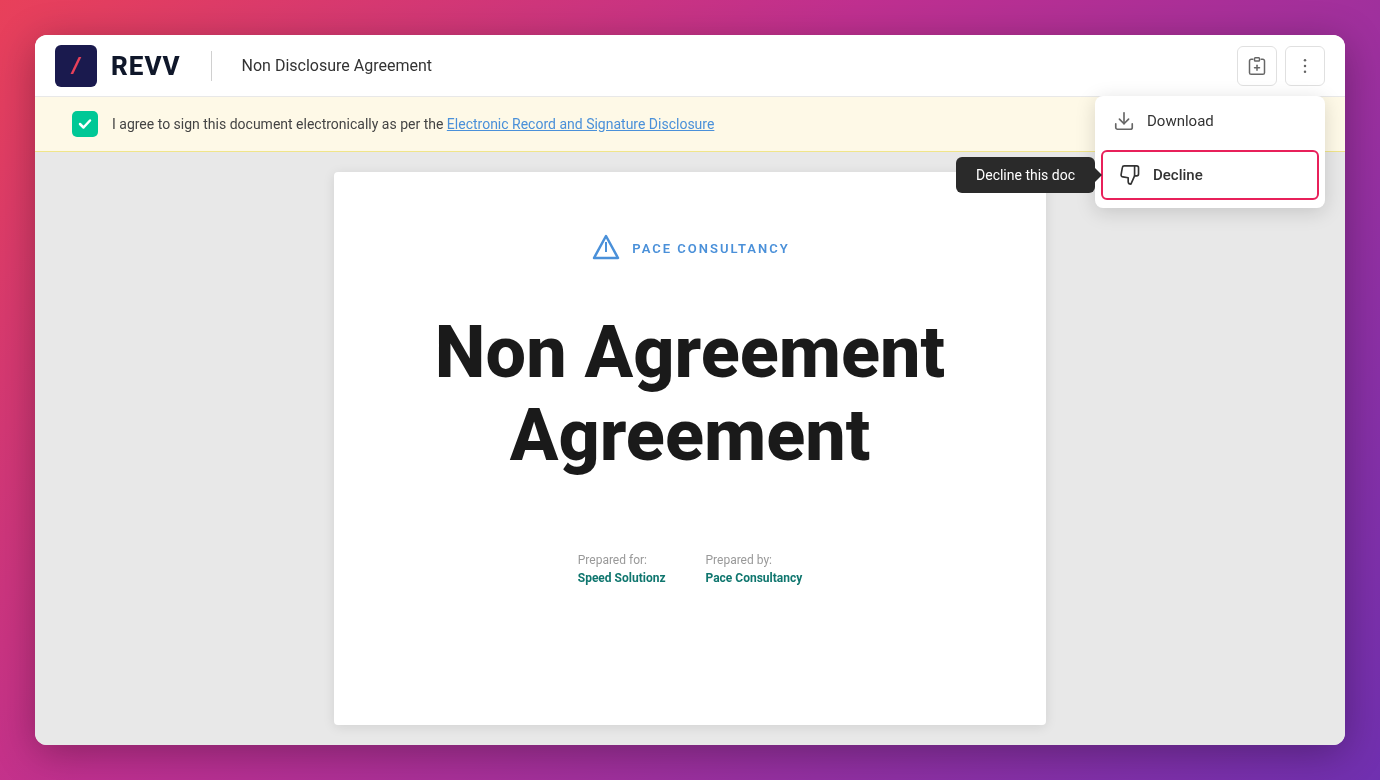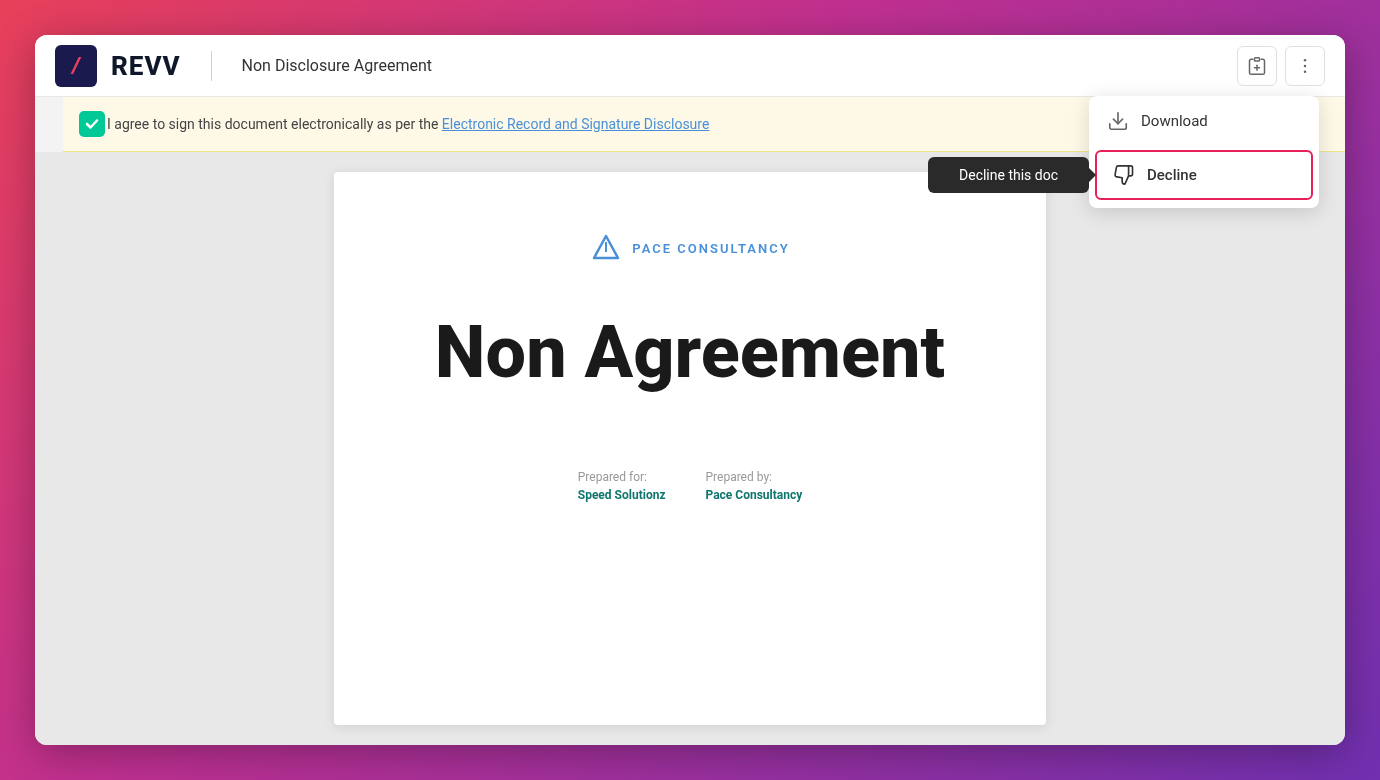--- a/index.html
+++ b/index.html
@@ -98,21 +98,21 @@
       justify-content: center;
       cursor: pointer;
       color: #555;
       font-size: 18px;
     }
 
     
     .dropdown-menu {
       position: absolute;
       top: 50px;
-      right: 6px;
+      right: 0;
       background: #fff;
       border-radius: 8px;
       box-shadow: 0 4px 20px rgba(0,0,0,0.15);
       width: 230px;
       z-index: 100;
       overflow: visible;
     }
 
     .dropdown-item {
       display: flex;
@@ -134,21 +134,21 @@
 
     
     .tooltip {
       position: absolute;
       right: calc(100% + 8px);
       top: 50%;
       transform: translateY(-50%);
       background: #2a2a2a;
       color: #fff;
       font-size: 14px;
-      padding: 10px 31px;
+      padding: 10px 20px;
       border-radius: 6px;
       white-space: nowrap;
       z-index: 200;
       pointer-events: none;
     }
 
     .tooltip::after {
       content: '';
       position: absolute;
       right: -7px;
@@ -156,26 +156,25 @@
       transform: translateY(-50%);
       border: 7px solid transparent;
       border-right: none;
       border-left-color: #2a2a2a;
     }
 
     
     .consent-banner {
       background: #fef9e7;
       border-bottom: 1px solid #f0e58a;
-      padding: 14px 16px;
-      display: flex;
-      align-items: center;
-      gap: 2px;
+      padding: 14px 37px;
+      display: flex;
+      align-items: center;
+      gap: 14px;
       flex-shrink: 0;
-      margin-left: 28px;
     }
 
     .check-icon {
       width: 26px;
       height: 26px;
       background: #00c896;
       border-radius: 5px;
       display: flex;
       align-items: center;
       justify-content: center;
@@ -341,20 +340,21 @@
       <div class="company-logo-area">
         <svg class="company-logo-icon" viewBox="0 0 32 32" fill="none">
           <polygon points="16,4 28,26 4,26" fill="none" stroke="#4a90d9" stroke-width="2.5" stroke-linejoin="round"></polygon>
           <line x1="16" y1="10" x2="16" y2="20" stroke="#4a90d9" stroke-width="2"></line>
         </svg>
         <span class="company-name">PACE CONSULTANCY</span>
       </div>
 
       <div class="doc-main-title">
         <div>Non Agreement</div>
+        <div>Agreement</div>
       </div>
 
       <div class="doc-prepared">
         <div class="prepared-col">
           <span class="prepared-label">Prepared for:</span>
           <span class="prepared-value">Speed Solutionz</span>
         </div>
         <div class="prepared-col">
           <span class="prepared-label">Prepared by:</span>
           <span class="prepared-value">Pace Consultancy</span>

